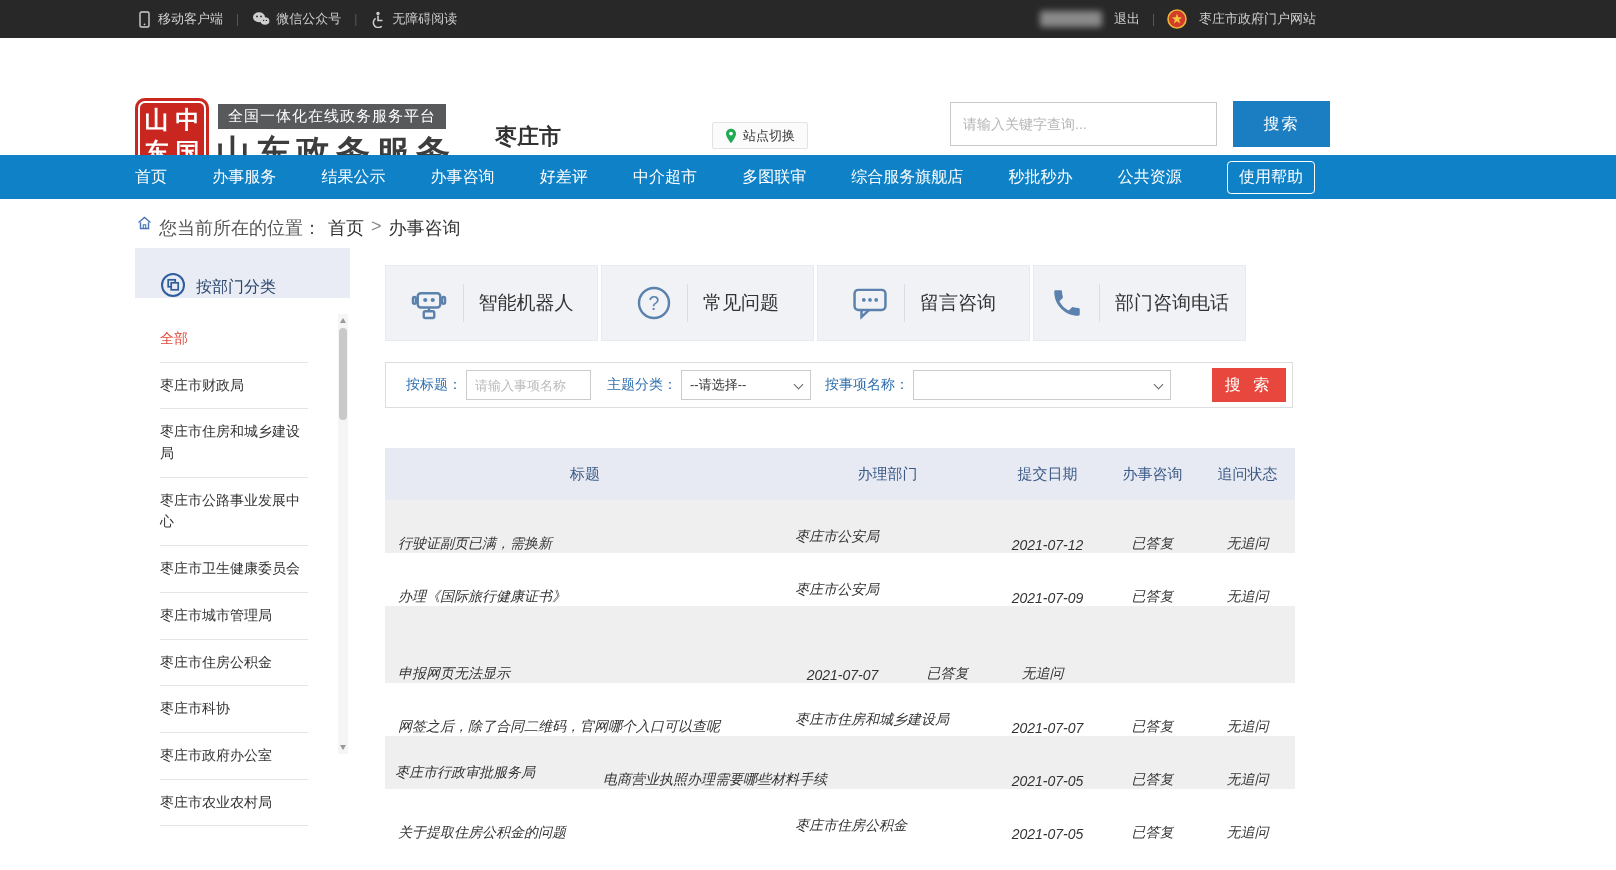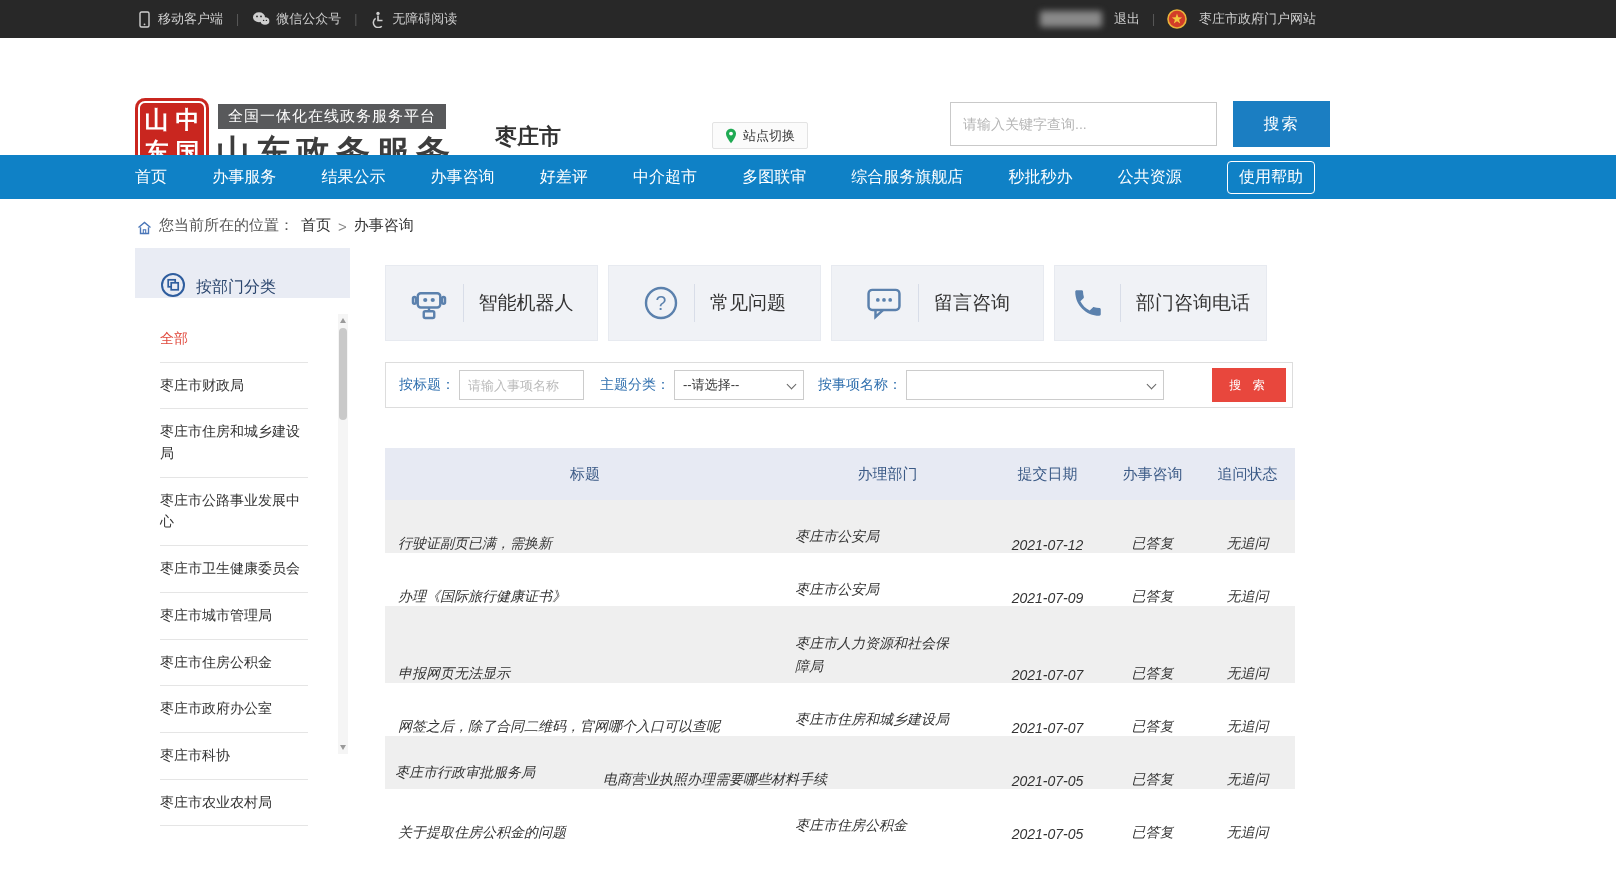--- a/index.html
+++ b/index.html
@@ -37,59 +37,59 @@
   .radio.checked { border-color:#1a77c9; }
   .radio.checked::after { content:""; position:absolute; left:2px; top:2px; right:2px; bottom:2px; border-radius:50%; background:#1a77c9; }
 
   
   .nav { position:absolute; left:0; top:155px; width:1616px; height:44px; background:#0f81c6; }
   .nav-inner { position:absolute; left:135px; top:0; width:1180px; height:44px; display:flex; align-items:center; justify-content:space-between; }
   .nav-item { color:#fff; font-size:16px; cursor:pointer; white-space:nowrap; }
   .nav-item.boxed { border:1px solid #fff; border-radius:4px; padding:5px 11px; }
 
   
-  .breadcrumb { position:absolute; left:137px; top:216px; display:flex; align-items:flex-end; gap:7px; font-size:15px; color:#555; }
+  .breadcrumb { position:absolute; left:137px; top:216px; display:flex; align-items:flex-start; gap:7px; font-size:18px; color:#555; }
   .crumb-link { color:#333; cursor:pointer; }
   .crumb-sep { color:#888; }
 
   
   .sidebar { position:absolute; left:135px; top:248px; width:215px; height:600px; background:#fff; }
   .sidebar-head { height:50px; background:#e9ecf4; display:flex; align-items:flex-end; gap:10px; padding-left:25px;
                   font-size:16px; color:#2b466e; }
   .sidebar-list { position:relative; padding:18px 0 0 25px; }
   .side-item { width:148px; padding:12px 0; font-size:14px; color:#333; line-height:1.55; border-bottom:1px solid #e5e5e5; cursor:pointer; }
   .side-item.active { color:#e0493d; }
   .scrollbar { position:absolute; right:2px; top:66px; width:10px; height:440px; background:#f5f5f5; }
   .sb-arrow-up, .sb-arrow-down { position:absolute; left:2px; width:0; height:0; border-left:3.5px solid transparent; border-right:3.5px solid transparent; }
   .sb-arrow-up { top:4px; border-bottom:5px solid #9a9a9a; }
   .sb-arrow-down { bottom:4px; border-top:5px solid #9a9a9a; }
   .sb-thumb { position:absolute; left:1px; top:14px; width:8px; height:92px; background:#c9c9c9; border-radius:4px; }
 
   
   .main { position:absolute; left:385px; top:265px; width:910px; }
-  .quick-row { display:flex; gap:10px; }
+  .quick-row { display:flex; gap:3px; }
   .quick-btn { width:213px; height:76px; background:#f0f2f6; border:1px solid #e7eaf0; display:flex; align-items:center; justify-content:center; cursor:pointer; }
   .quick-btn .ico { color:#5b81ad; display:flex; align-items:center; }
   .quick-div { width:1px; height:38px; background:#d8dde8; margin:0 15px; }
   .quick-label { font-size:19px; color:#333; white-space:nowrap; }
 
   
   .filter-bar { position:relative; margin-top:21px; width:908px; height:46px; border:1px solid #dddddd; background:#fff;
-                display:flex; align-items:center; padding-left:13px; }
+                display:flex; align-items:center; padding-left:20px; }
   .f-label { font-size:14px; color:#2f6fae; white-space:nowrap; }
   .f-input { width:125px; height:30px; border:1px solid #ccc; margin-left:4px; }
   .f-input input { width:100%; height:100%; border:none; outline:none; padding:0 8px; font-size:13px; color:#333; font-family:"Liberation Sans", sans-serif; }
   .f-input input::placeholder { color:#bbb; }
   .select { position:relative; height:30px; border:1px solid #ccc; background:#fff; display:flex; align-items:center;
             padding:0 22px 0 8px; font-size:13px; color:#333; margin-left:4px; cursor:pointer; }
   .select .chev { position:absolute; right:8px; top:10px; width:7px; height:7px; border-right:1.6px solid #666; border-bottom:1.6px solid #666; transform:rotate(45deg); }
   .sel-topic { width:130px; }
   .sel-item { width:258px; }
   .gap16 { width:16px; } .gap14 { width:14px; }
-  .f-search-btn { position:absolute; right:6px; top:5px; width:74px; height:34px; background:#e8473d; color:#fff; font-size:12px;
+  .f-search-btn { position:absolute; right:6px; top:5px; width:74px; height:34px; background:#e8473d; color:#fff; font-size:16px;
                   display:flex; align-items:center; justify-content:center; letter-spacing:4px; cursor:pointer; }
 
   
   .table { margin-top:40px; width:910px; font-size:14px; color:#333; }
   .t-head { display:flex; height:52px; background:#e7eaf3; color:#3b5a86; font-size:15px; }
   .t-head .cell { display:flex; align-items:center; justify-content:center; }
   .t-row { display:flex; min-height:53px; align-items:flex-end; cursor:pointer;font-style:italic; }
   .t-row:nth-child(even) { background:#efefef; }
   .t-row.tall { min-height:77px; }
   .cell { flex:none; }
@@ -232,22 +232,22 @@
       <span>按部门分类</span>
     </div>
     <div class="sidebar-list">
       <div class="side-item active">全部</div>
       <div class="side-item">枣庄市财政局</div>
       <div class="side-item">枣庄市住房和城乡建设局</div>
       <div class="side-item">枣庄市公路事业发展中心</div>
       <div class="side-item">枣庄市卫生健康委员会</div>
       <div class="side-item">枣庄市城市管理局</div>
       <div class="side-item">枣庄市住房公积金</div>
+      <div class="side-item">枣庄市科协</div>
       <div class="side-item">枣庄市政府办公室</div>
-      <div class="side-item">枣庄市科协</div>
       <div class="side-item">枣庄市农业农村局</div>
     </div>
     <div class="scrollbar">
       <span class="sb-arrow-up"></span>
       <span class="sb-thumb"></span>
       <span class="sb-arrow-down"></span>
     </div>
   </div>
 
   <div class="main">
@@ -340,21 +340,20 @@
       </div>
       <div class="t-row">
         <span class="cell c-title">办理《国际旅行健康证书》</span>
         <span class="cell c-dept">枣庄市公安局</span>
         <span class="cell c-date">2021-07-09</span>
         <span class="cell c-reply">已答复</span>
         <span class="cell c-follow">无追问</span>
       </div>
       <div class="t-row tall">
         <span class="cell c-title">申报网页无法显示</span>
-        <span class="cell c-dept">枣庄市人力资源和社会保障局</span>
         <span class="cell c-date">2021-07-07</span>
         <span class="cell c-reply">已答复</span>
         <span class="cell c-follow">无追问</span>
       </div>
       <div class="t-row">
         <span class="cell c-title">网签之后，除了合同二维码，官网哪个入口可以查呢</span>
         <span class="cell c-dept">枣庄市住房和城乡建设局</span>
         <span class="cell c-date">2021-07-07</span>
         <span class="cell c-reply">已答复</span>
         <span class="cell c-follow">无追问</span>

